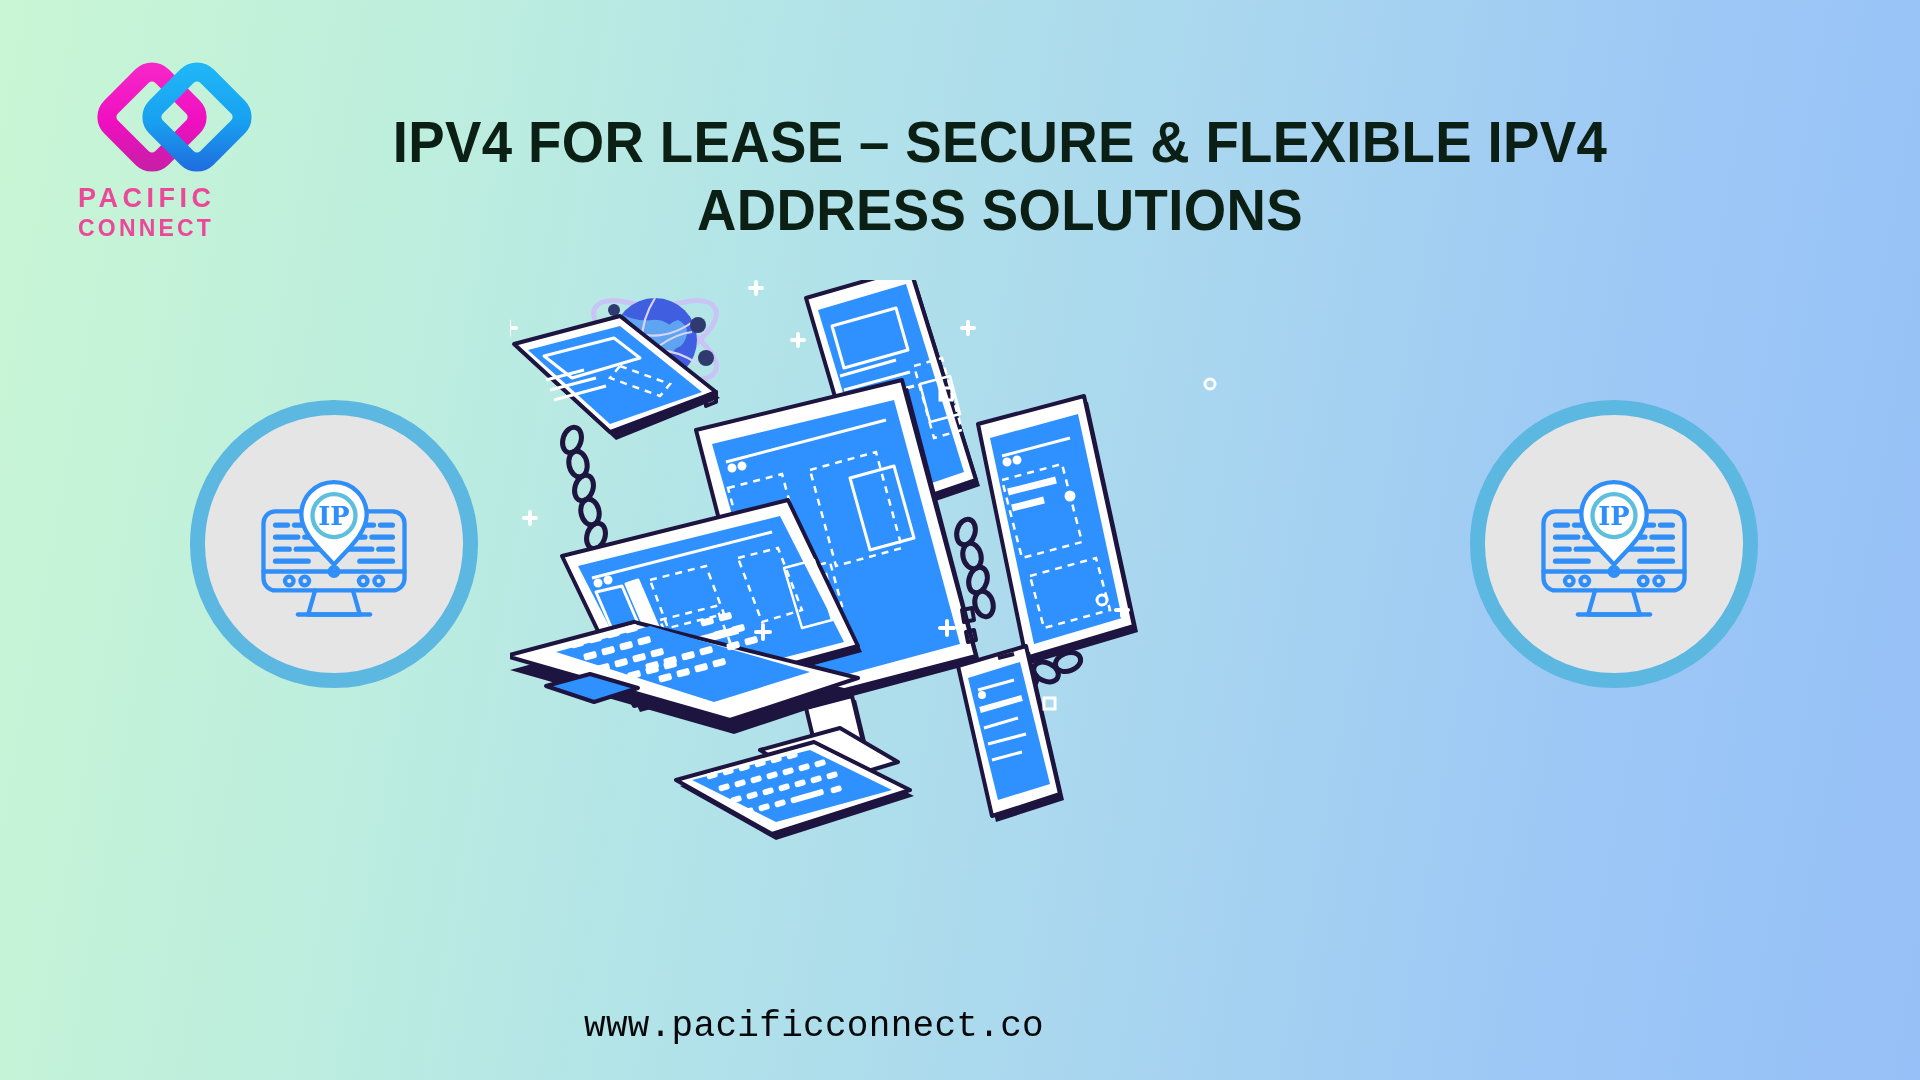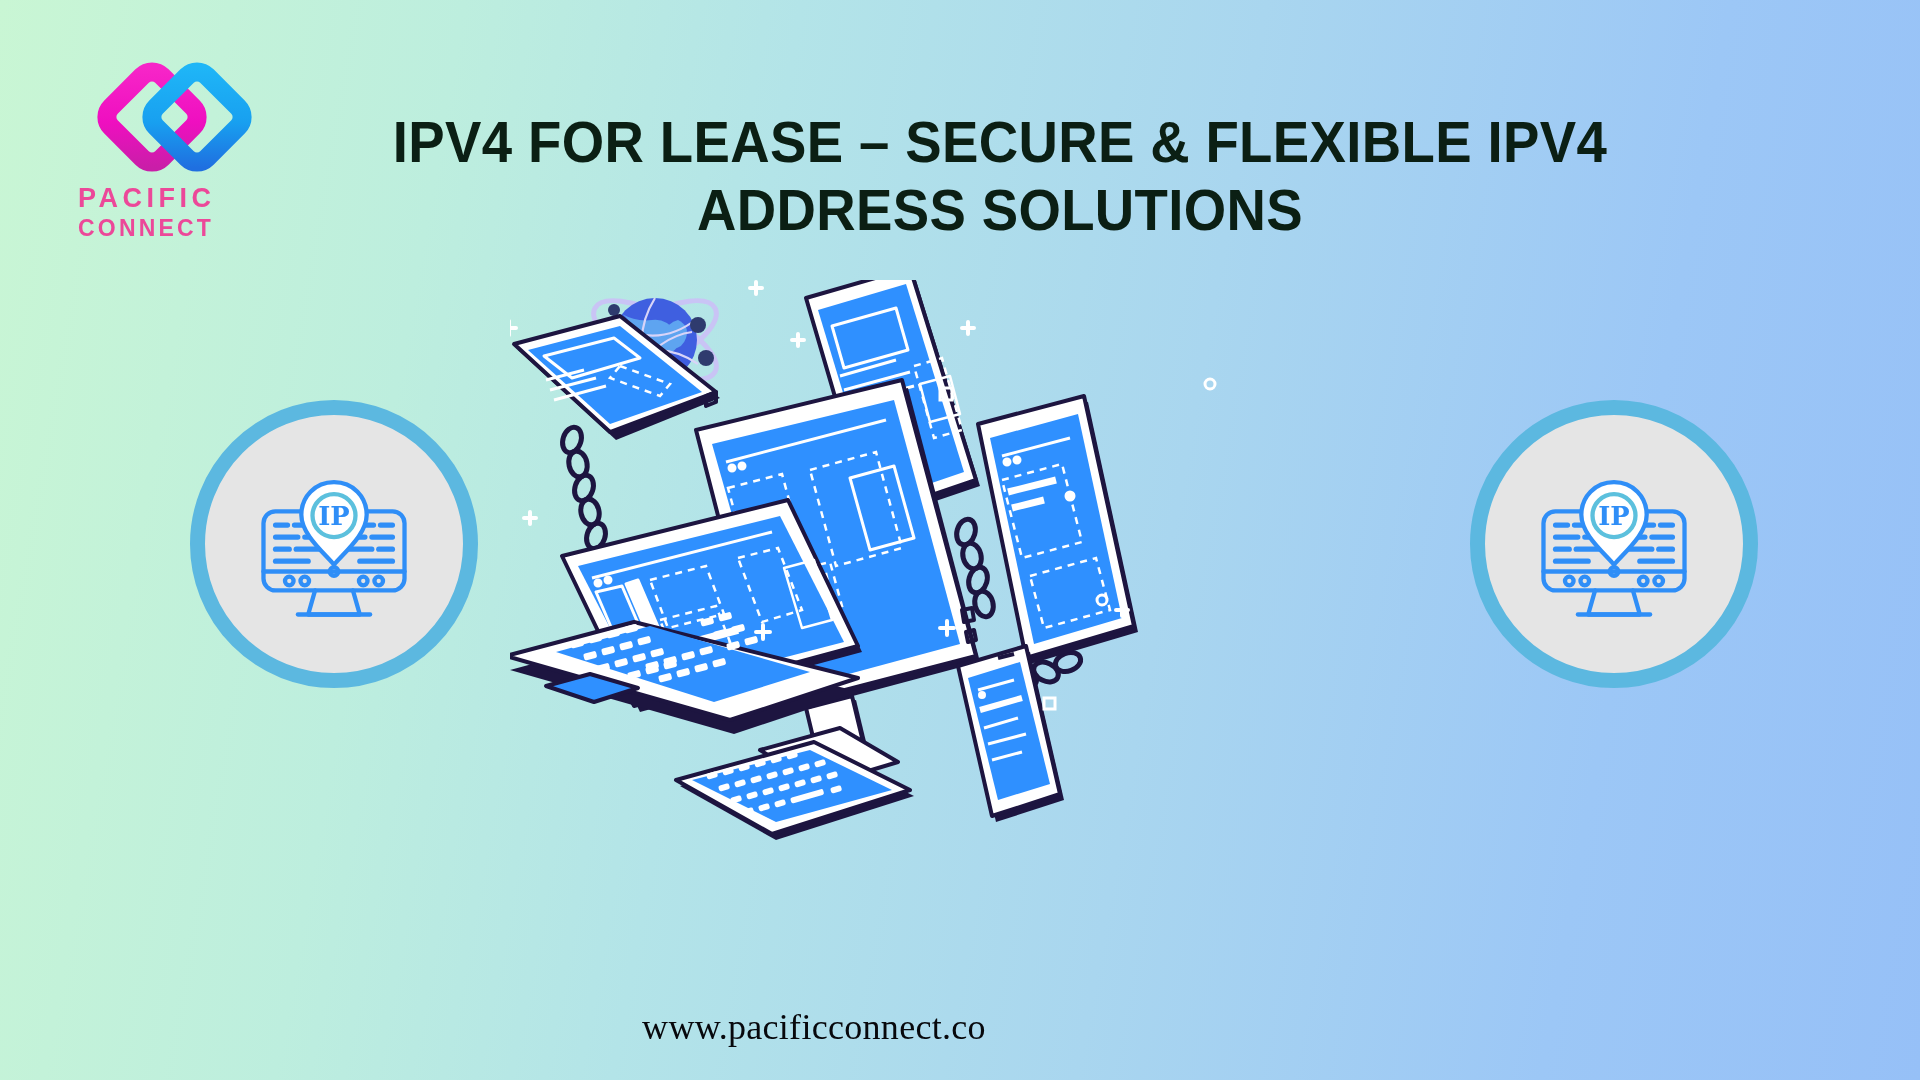--- a/index.html
+++ b/index.html
@@ -37,21 +37,21 @@
   .badge svg{width:172px;height:172px;display:block;}
 
   
   #illustration{position:absolute;left:510px;top:280px;width:940px;height:720px;}
   #illustration svg{width:100%;height:100%;display:block;}
 
   
   #footer-url{
     position:absolute;left:0;top:1006px;width:1628px;text-align:center;
     color:#07080c;font-size:36px;font-weight:500;letter-spacing:.3px;
-    font-family:Liberation Serif, serif;
+    font-family:Liberation Mono, monospace;
   }
 </style>
 </head>
 <body>
 
 <div id="logo">
   <div id="logo-mark">
     <svg viewBox="0 0 160 125" xmlns="http://www.w3.org/2000/svg">
       <defs>
         <linearGradient id="gPink" x1="0" y1="0" x2="1" y2="1">

